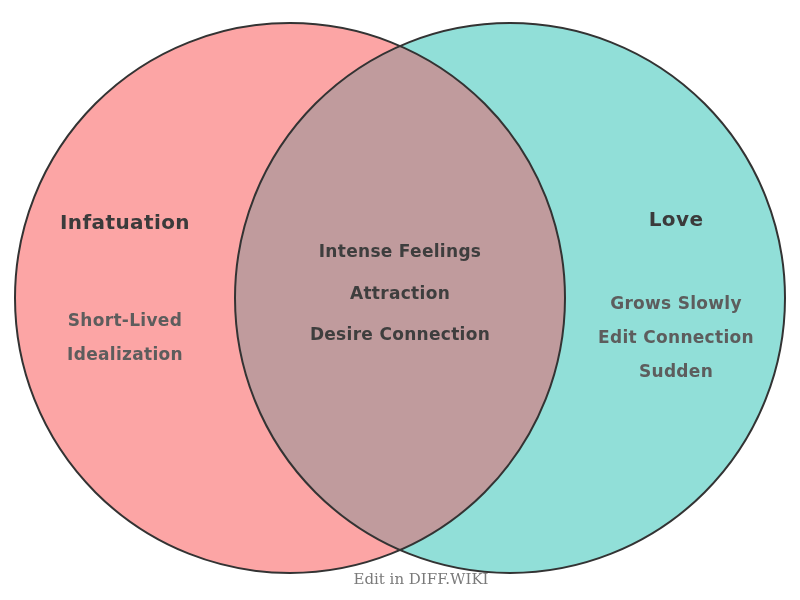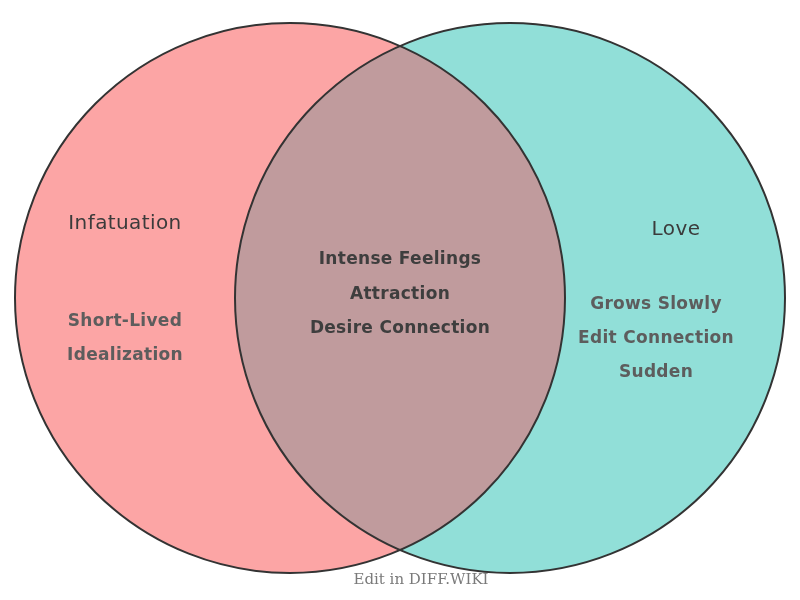--- a/index.html
+++ b/index.html
@@ -14,36 +14,37 @@
   .venn-svg { position: absolute; left: 0; top: 0; }
   .outline { fill: none; stroke: #333333; stroke-width: 2; }
   .label {
     position: absolute;
     transform: translate(-50%, -50%);
     text-align: center;
     white-space: nowrap;
   }
   .title {
     font-size: 20px;
-    font-weight: normal;
+    font-weight: bold;
     color: #3b3b3b;
     letter-spacing: 0.4px;
   }
   .items {
     display: flex;
     flex-direction: column;
     font-size: 17px;
     font-weight: bold;
     color: #5d5d5d;
     line-height: 34px;
     letter-spacing: 0.3px;
   }
   .items.center-items {
     color: #3e3e3e;
     line-height: 34.5px;
+    gap: 7px;
   }
   .footer {
     position: absolute;
     left: 400px;
     top: 579px;
     transform: translate(-50%, -50%);
     font-family: "DejaVu Serif", serif;
     font-size: 15px;
     color: #7a7a7a;
     white-space: nowrap;
@@ -58,34 +59,34 @@
   <svg class="venn-svg" width="800" height="600" viewBox="0 0 800 600">
     <circle cx="290" cy="298" r="275" fill="#FCA5A5"></circle>
     <circle cx="510" cy="298" r="275" fill="#91DFD8"></circle>
     <path d="M 400 46 A 275 275 0 0 1 400 550 A 275 275 0 0 1 400 46 Z" fill="#C09B9D"></path>
     <circle class="outline" cx="290" cy="298" r="275" stroke="#333333"></circle>
     <circle class="outline" cx="510" cy="298" r="275" stroke="#333333"></circle>
   </svg>
 
   <div class="label title" style="left:125px; top:222px">Infatuation</div>
 
-  <div class="label title" style="left:676px; top:228px">Love</div>
+  <div class="label title" style="left:676px; top:219px">Love</div>
 
   <div class="label items" style="left:125px; top:337px">
     <span>Short-Lived</span>
     <span>Idealization</span>
   </div>
 
   <div class="label items center-items" style="left:400px; top:293px">
     <span>Intense Feelings</span>
     <span>Attraction</span>
     <span>Desire Connection</span>
   </div>
 
-  <div class="label items" style="left:656px; top:337px">
+  <div class="label items" style="left:676px; top:337px">
     <span>Grows Slowly</span>
     <span>Edit Connection</span>
     <span>Sudden</span>
   </div>
 
   <div class="footer">Edit in DIFF.WIKI</div>
 
 </div>
 
 </body></html>

